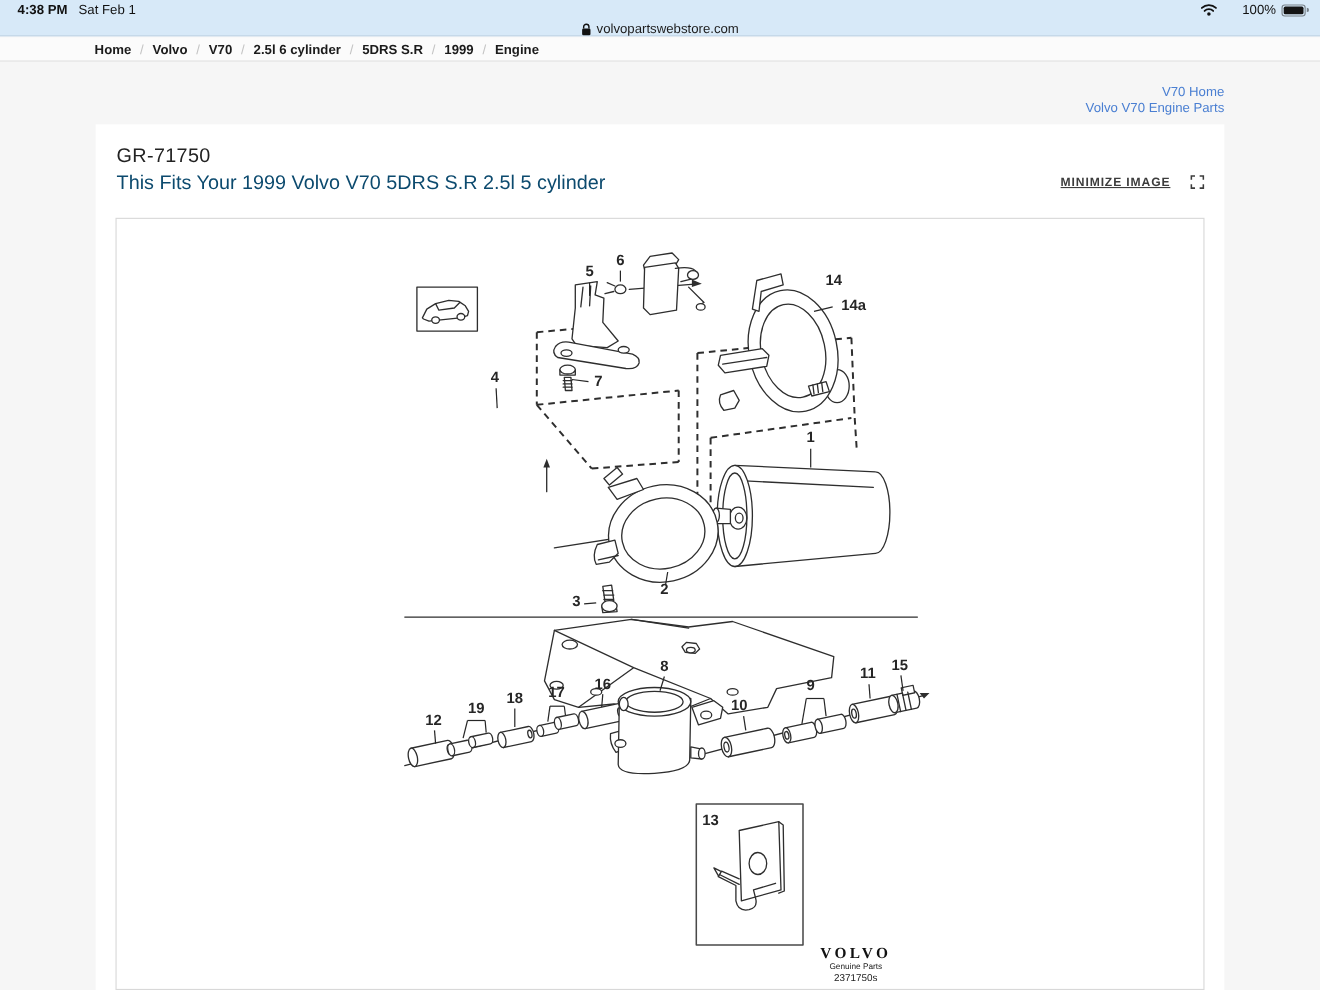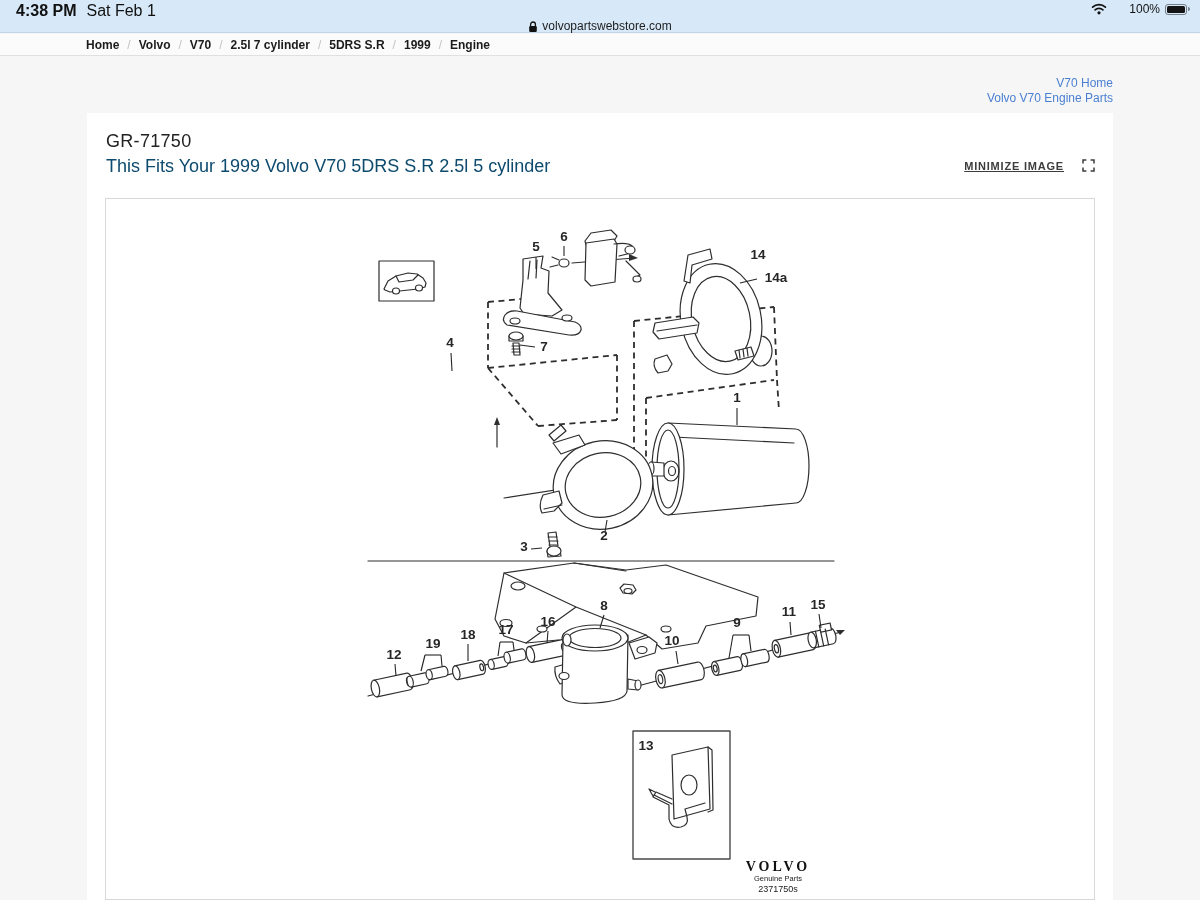--- a/index.html
+++ b/index.html
@@ -8,21 +8,21 @@
     --page-bg:#f6f6f6;
     --card-bg:#ffffff;
     --ink:#2e2e2e;
   }
   *{box-sizing:border-box;margin:0;padding:0;}
   html,body{width:1200px;height:900px;overflow:hidden;}
   body{font-family:"Liberation Sans","DejaVu Sans",sans-serif;background:var(--page-bg);position:relative;}
 
   
   .statusbar{position:absolute;left:0;top:0;width:1200px;height:33px;background:var(--status-bg);border-bottom:1px solid #c3d5e5;}
-  .sb-left{position:absolute;left:16px;top:2px;font-size:16px;color:#111;display:flex;gap:10px;align-items:flex-end;}
+  .sb-left{position:absolute;left:16px;top:2px;font-size:12px;color:#111;display:flex;gap:10px;align-items:flex-end;}
   .sb-time{font-weight:700;}
   .sb-date{font-weight:400;}
   .sb-right{position:absolute;right:10px;top:2px;display:flex;align-items:center;gap:5px;font-size:12px;color:#111;}
   .sb-pct{font-weight:500;margin-left:17px;}
   .batt{width:22px;height:11px;border:1px solid rgba(0,0,0,.45);border-radius:3px;position:relative;padding:1px;}
   .batt-fill{width:100%;height:100%;background:#141414;border-radius:1.5px;}
   .batt-nub{width:2px;height:4px;background:rgba(0,0,0,.45);border-radius:0 2px 2px 0;margin-left:1px;}
   .sb-url{position:absolute;left:0;top:15px;width:100%;height:18px;display:flex;justify-content:center;align-items:flex-end;gap:4px;font-size:12px;color:#1c1c1c;}
 
   
@@ -85,21 +85,21 @@
   </div>
 </header>
 
 <nav class="crumbbar" id="crumbbar">
     <span class="crumb">Home</span>
     <span class="crumb-sep">/</span>
     <span class="crumb">Volvo</span>
     <span class="crumb-sep">/</span>
     <span class="crumb">V70</span>
     <span class="crumb-sep">/</span>
-    <span class="crumb">2.5l 7 cylinder</span>
+    <span class="crumb">2.5l 6 cylinder</span>
     <span class="crumb-sep">/</span>
     <span class="crumb">5DRS S.R</span>
     <span class="crumb-sep">/</span>
     <span class="crumb">1999</span>
     <span class="crumb-sep">/</span>
     <span class="crumb">Engine</span>
   </nav>
 
 <div class="quicklinks" id="quicklinks">
     <span class="qlink">V70 Home</span>

